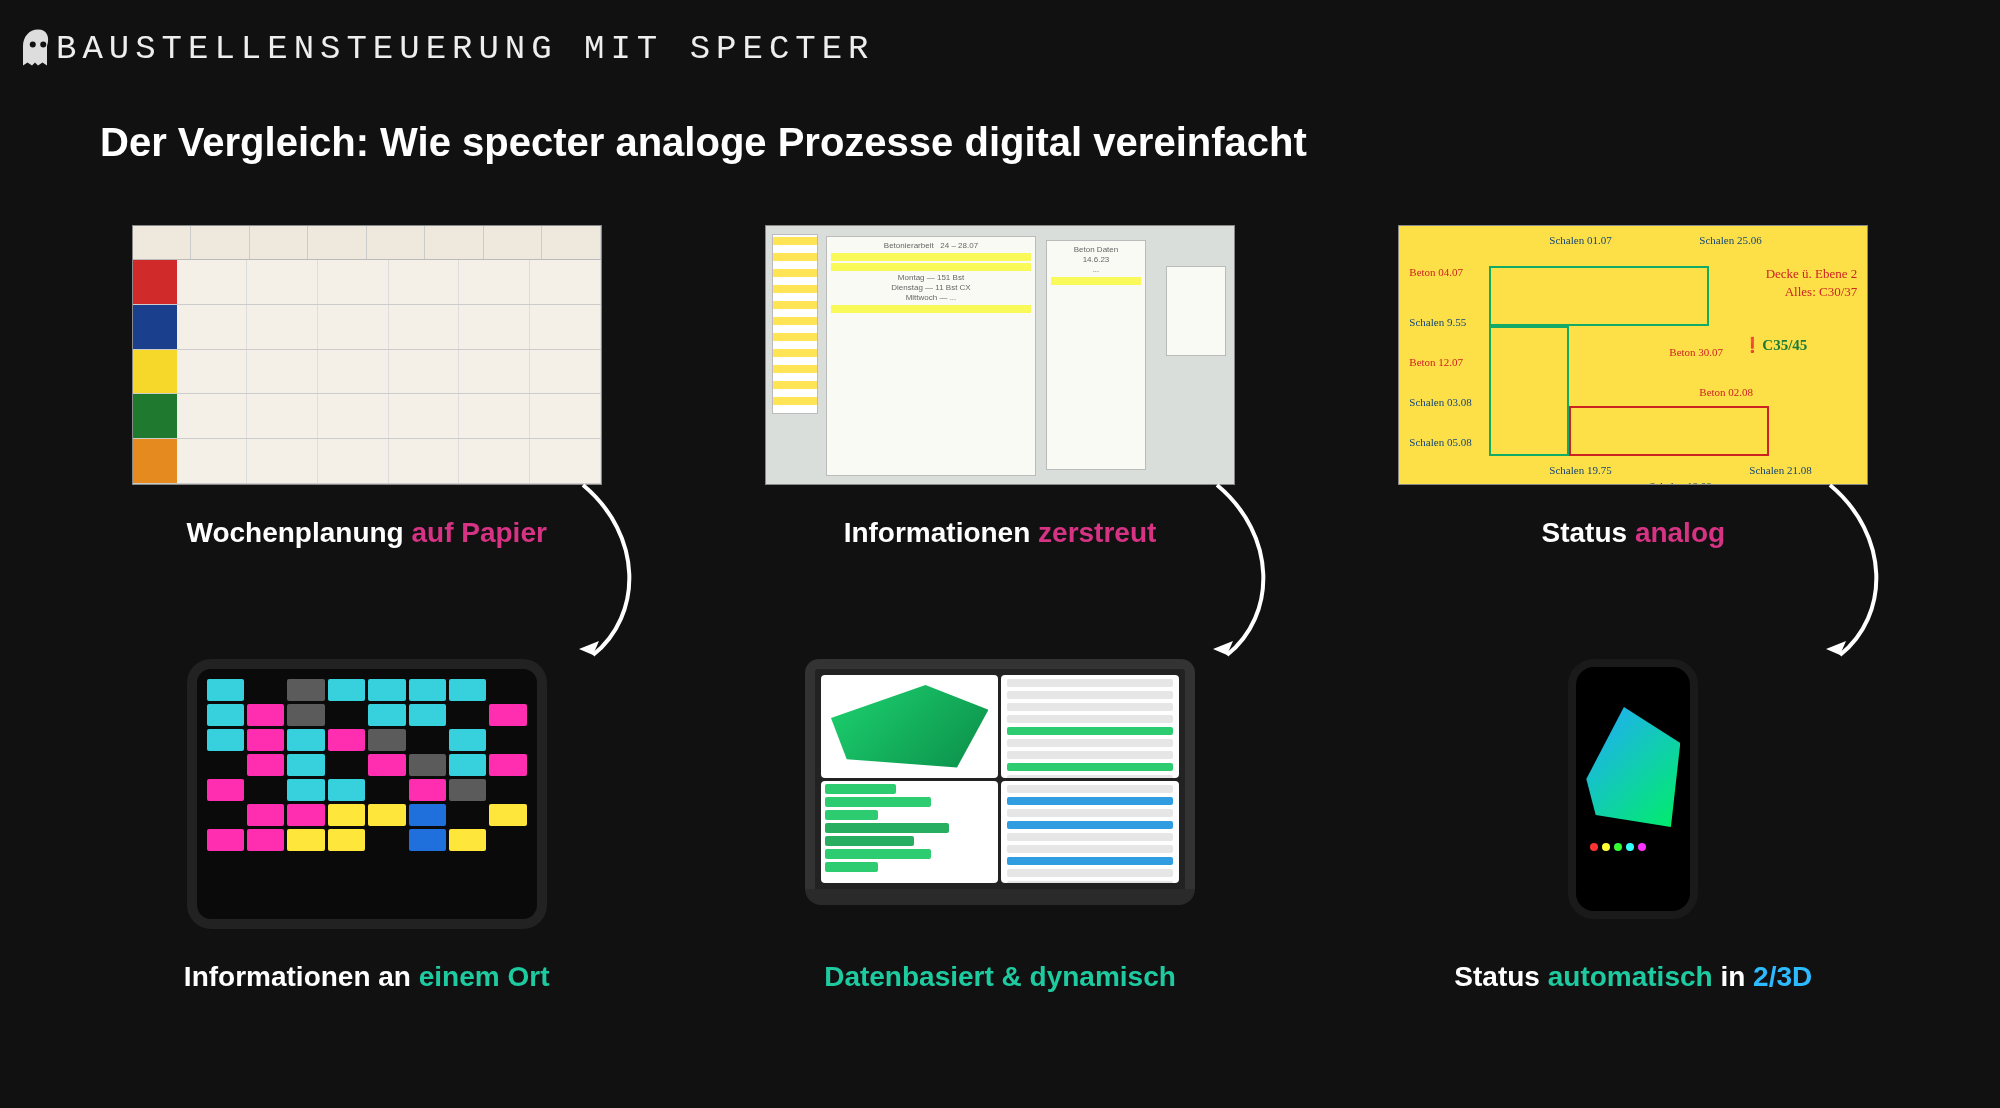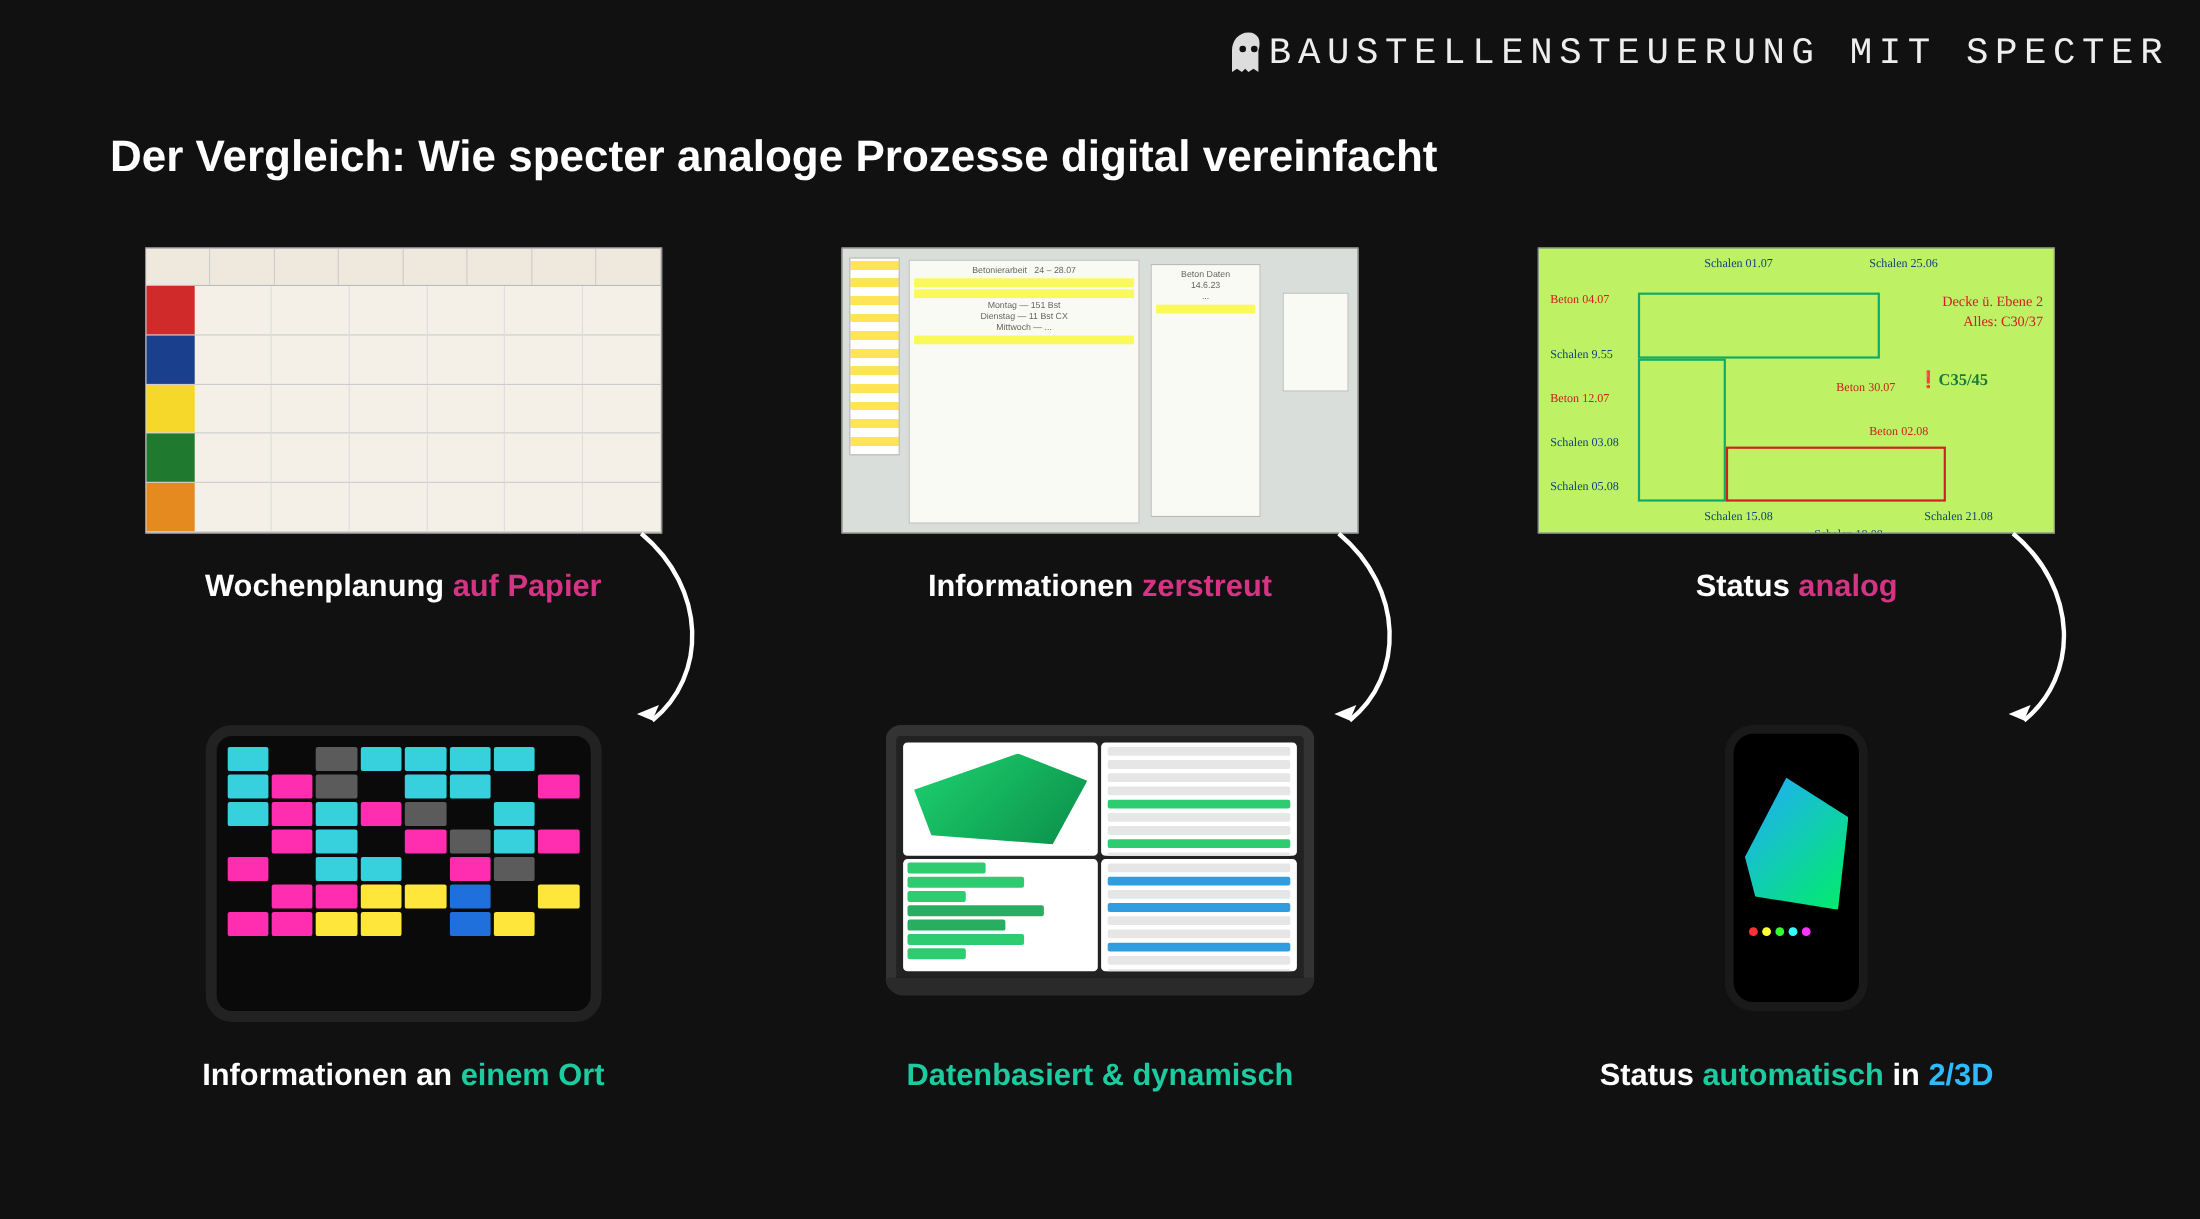--- a/index.html
+++ b/index.html
@@ -8,21 +8,20 @@
     color: #fff;
     font-family: "Segoe UI", Arial, sans-serif;
     width: 2000px;
     height: 1108px;
     overflow: hidden;
   }
   .header {
     display: flex;
     align-items: center;
     padding: 28px 28px 0 20px;
-    justify-content: flex-end;
   }
   .ghost {
     width: 36px;
     height: 42px;
     fill: #ddd;
   }
   .brand {
     font-family: "Courier New", monospace;
     letter-spacing: 6px;
     font-size: 34px;
@@ -61,21 +60,21 @@
   .paper-row .colorblk { width: 44px; }
   .paper-row .col { flex:1; border-right:1px solid #ddd; }
   .red{background:#d02a2a}.blue{background:#1a3f8c}.yellow{background:#f5d82a}.green{background:#1f7a2f}.orange{background:#e48a1e}
 
   
   .notes-bg{background:#d9dedb;}
   .note{position:absolute;background:#fafaf4;border:1px solid #bbb;font-size:8px;color:#666;padding:4px;line-height:10px;}
   .yline{background:#f9f95a;height:8px;margin:2px 0;}
 
   
-  .sketch-bg{background:#bef264;}
+  .sketch-bg{background:#fde047;}
   .sk-box{position:absolute;border:2px solid #c22;}
   .sk-label{position:absolute;font-size:11px;font-family:"Comic Sans MS",cursive;}
 
   .caption-top {
     font-size: 28px;
     font-weight: 600;
     color: #fff;
     margin-top: 32px;
   }
   .caption-top .bad { color: #d63384; }
@@ -228,21 +227,21 @@
       <div class="sk-box" style="left:90px;top:40px;width:220px;height:60px;border-color:#1a6"></div>
       <div class="sk-box" style="left:90px;top:100px;width:80px;height:130px;border-color:#1a6"></div>
       <div class="sk-box" style="left:170px;top:180px;width:200px;height:50px;border-color:#c22"></div>
       <div class="sk-label" style="left:150px;top:8px;color:#147">Schalen 01.07</div>
       <div class="sk-label" style="left:300px;top:8px;color:#147">Schalen 25.06</div>
       <div class="sk-label" style="left:10px;top:40px;color:#c22">Beton 04.07</div>
       <div class="sk-label" style="left:10px;top:90px;color:#147">Schalen 9.55</div>
       <div class="sk-label" style="left:10px;top:130px;color:#c22">Beton 12.07</div>
       <div class="sk-label" style="left:10px;top:170px;color:#147">Schalen 03.08</div>
       <div class="sk-label" style="left:10px;top:210px;color:#147">Schalen 05.08</div>
-      <div class="sk-label" style="left:150px;top:238px;color:#147">Schalen 15.08</div>
+      <div class="sk-label" style="left:150px;top:238px;color:#147">Schalen 19.75</div>
       <div class="sk-label" style="left:250px;top:254px;color:#147">Schalen 18.08</div>
       <div class="sk-label" style="left:350px;top:238px;color:#147">Schalen 21.08</div>
       <div class="sk-label" style="left:270px;top:120px;color:#c22">Beton 30.07</div>
       <div class="sk-label" style="left:300px;top:160px;color:#c22">Beton 02.08</div>
       <div class="sk-label" style="right:10px;top:40px;color:#c22;font-size:13px">Decke ü. Ebene 2</div>
       <div class="sk-label" style="right:10px;top:58px;color:#c22;font-size:13px">Alles: C30/37</div>
       <div class="sk-label" style="right:60px;top:110px;color:#1a7a3a;font-weight:bold;font-size:15px">❗<span>C35/45</span></div>
     </div>
     <div class="arrow" style="right:-20px;top:250px">
       <svg viewBox="0 0 140 200">

